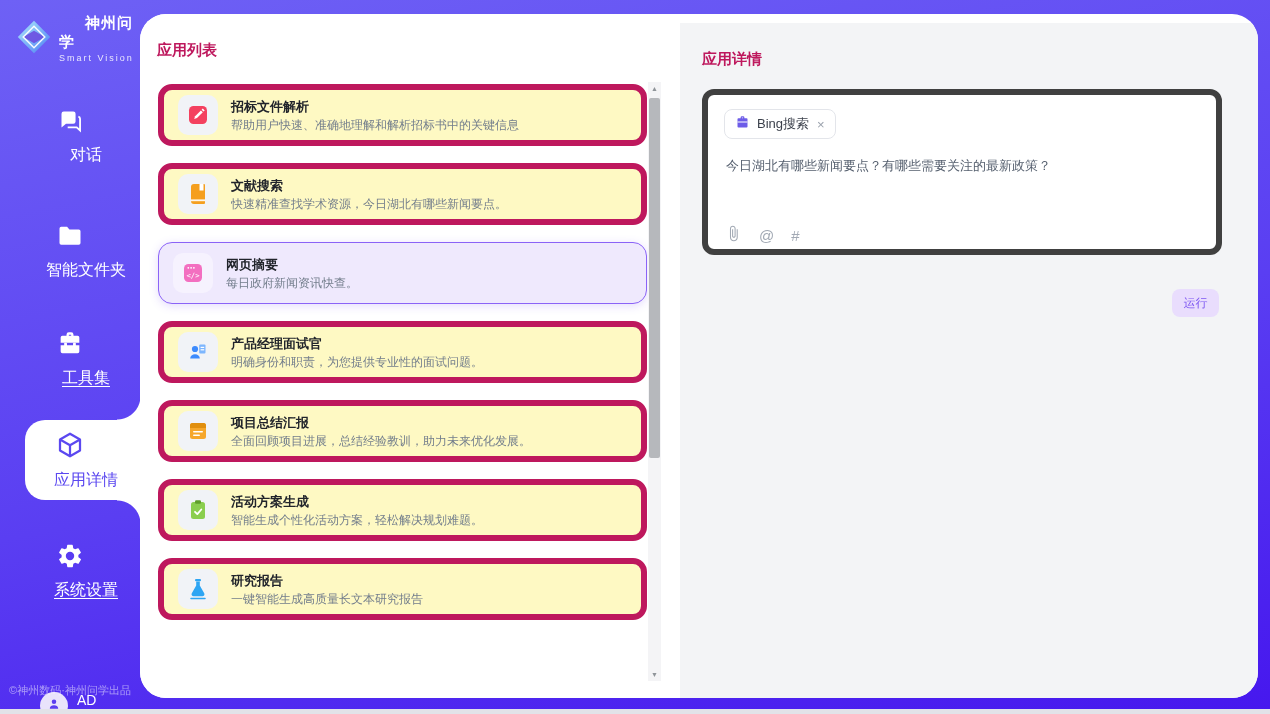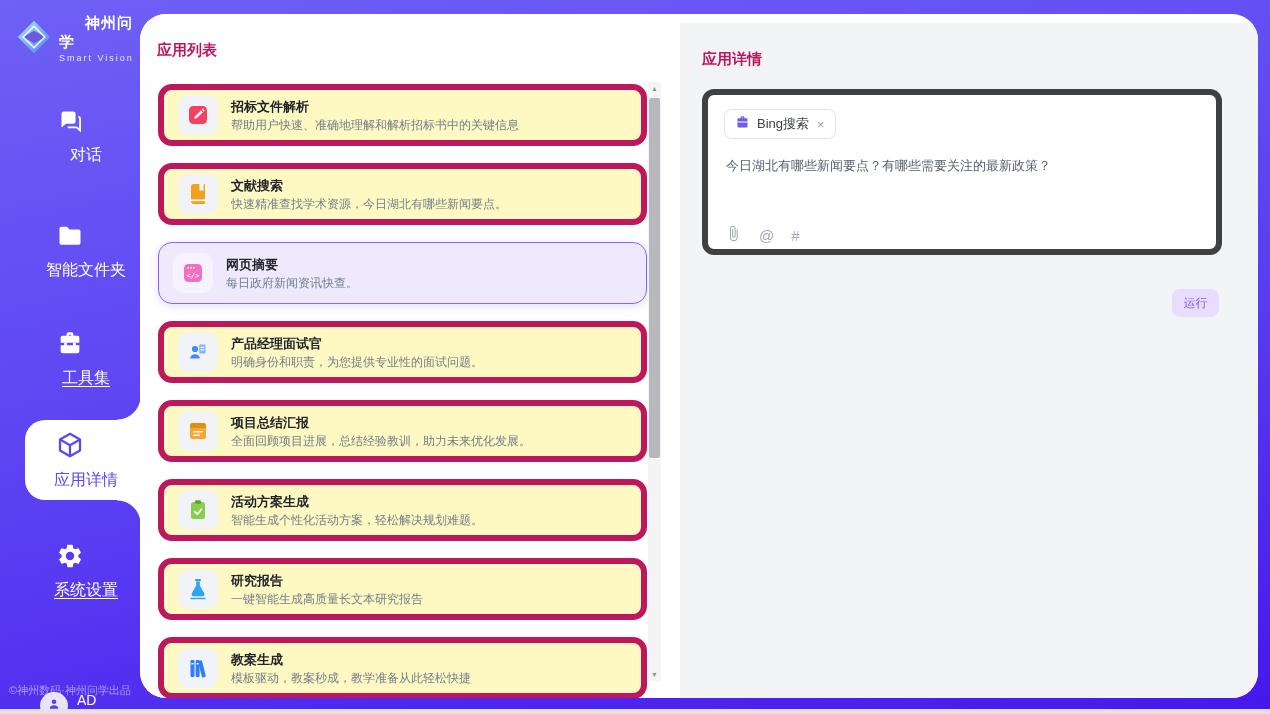--- a/index.html
+++ b/index.html
@@ -278,37 +278,20 @@
           <path d="M10.2 4.5h3.6v4l4.4 7.8a2 2 0 01-1.7 3H7.5a2 2 0 01-1.7-3l4.4-7.8z" fill="#2da5f3"></path>
           <path d="M5 21.4h14" stroke="#2da5f3" stroke-width="1.5" stroke-linecap="round"></path>
         </svg>
       </span>
       <span>
         <span class="card-title" style="display:block">研究报告</span>
         <span class="card-desc" style="display:block">一键智能生成高质量长文本研究报告</span>
       </span>
     </div>
 
-    <div class="card" style="top:623px">
-      <span class="icon-wrap">
-        <svg width="24" height="24" viewBox="0 0 24 24">
-          <g fill="#2f7ef6">
-            <rect x="4.5" y="4" width="4" height="17" rx="1"></rect>
-            <rect x="9.6" y="4" width="4" height="17" rx="1"></rect>
-            <rect x="14" y="4.4" width="4" height="17" rx="1" transform="rotate(-14 16 13)"></rect>
-          </g>
-          <rect x="5.4" y="7" width="2.2" height="1.4" fill="#fff"></rect>
-          <rect x="10.5" y="7" width="2.2" height="1.4" fill="#fff"></rect>
-        </svg>
-      </span>
-      <span>
-        <span class="card-title" style="display:block">教案生成</span>
-        <span class="card-desc" style="display:block">模板驱动，教案秒成，教学准备从此轻松快捷</span>
-      </span>
-    </div>
 
     <div class="scrollbar">
       <span class="scroll-arrow up">▲</span>
       <span class="scroll-thumb"></span>
       <span class="scroll-arrow down">▼</span>
     </div>
   </div>
 
   <div class="app-detail">
     <div class="col-title">应用详情</div>

